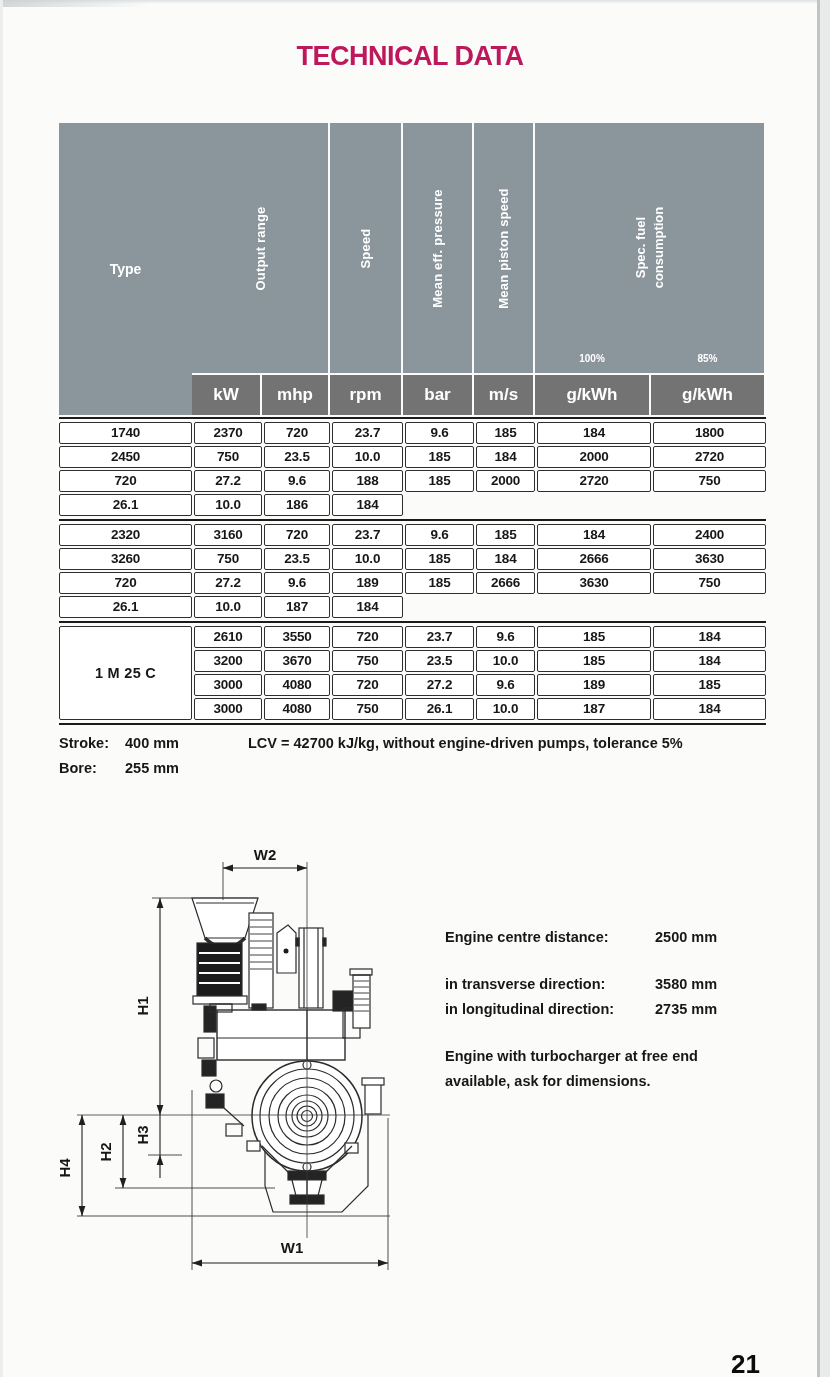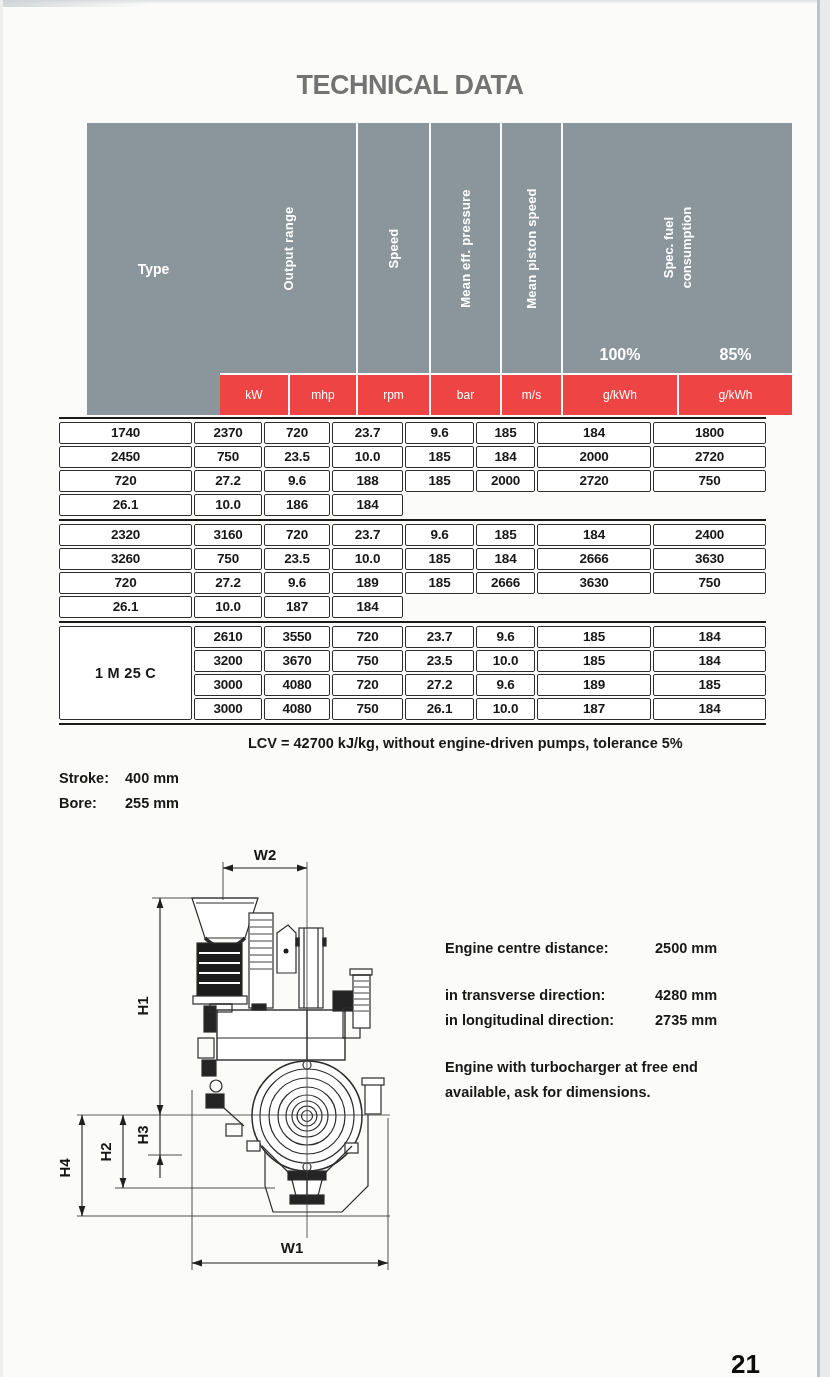--- a/index.html
+++ b/index.html
@@ -9,58 +9,58 @@
     font-family:"Liberation Sans", sans-serif;
   }
   
   .edge-right-line{position:absolute;left:817px;top:0;width:3px;height:100%;background:#bfc4c7;}
   .edge-right-fill{position:absolute;left:820px;top:0;width:10px;height:100%;background:#e9ebeb;}
   .edge-top{position:absolute;left:0;top:0;width:100%;height:4px;background:linear-gradient(to bottom,#dfe2e3,rgba(255,255,255,0));}
   .edge-top-left{position:absolute;left:0;top:0;width:150px;height:7px;background:linear-gradient(to right,#c9cdd0,rgba(255,255,255,0));opacity:.8;}
   .edge-left{position:absolute;left:0;top:0;width:3px;height:100%;background:#eceeee;}
 
   .page-title{
-    position:absolute;left:0;top:70px;width:820px;text-align:center;
-    font-size:27px;font-weight:bold;letter-spacing:-0.5px;color:#737373;
+    position:absolute;left:0;top:41px;width:820px;text-align:center;
+    font-size:27px;font-weight:bold;letter-spacing:-0.5px;color:#be185d;
   }
 
   
   .ttable{position:absolute;left:59px;top:123px;width:707px;}
-  .thead{display:grid;grid-template-columns:133px 572px;margin-left:28px;}
+  .thead{display:grid;grid-template-columns:133px 572px;}
   .type-head{background:#8b959c;display:flex;align-items:center;justify-content:center;
     color:#fff;font-weight:bold;font-size:14px;height:292px;}
   .head-right{display:flex;flex-direction:column;}
   .head-tall{display:grid;grid-template-columns:136px 71px 69px 59px 229px;column-gap:2px;height:250px;}
   .head-tall>div{background:#8b959c;display:flex;align-items:center;justify-content:center;position:relative;}
   .rotlabel{transform:rotate(-90deg);white-space:nowrap;color:#fff;font-weight:bold;font-size:13px;letter-spacing:.2px;}
   .rotlabel2{transform:rotate(-90deg);color:#fff;font-weight:bold;font-size:13px;text-align:center;line-height:1.35;white-space:nowrap;}
   .loads{position:absolute;bottom:9px;left:0;width:100%;display:flex;}
-  .loads span{display:block;text-align:center;color:#fff;font-weight:bold;font-size:16px;}
+  .loads span{display:block;text-align:center;color:#fff;font-weight:bold;font-size:10px;}
   .load-100{width:114px;}
   .load-85{width:113px;margin-left:2px;}
   .units-row{display:grid;grid-template-columns:68px 66px 71px 69px 59px 114px 113px;column-gap:2px;height:40px;margin-top:2px;}
-  .units-row>div{background:#ef4444;color:#fff;font-weight:normal;font-size:12px;
+  .units-row>div{background:#737373;color:#fff;font-weight:bold;font-size:17px;
     display:flex;align-items:center;justify-content:center;}
 
   .tbody{margin-top:2px;border-top:2px solid #1b1b1b;border-bottom:2px solid #1b1b1b;}
   .tgroup{display:grid;grid-template-columns:133px 68px 66px 71px 69px 59px 114px 113px;
     column-gap:2px;row-gap:2px;padding:3px 0;}
   .tgroup + .tgroup{border-top:2px solid #1b1b1b;}
   .cell{border:1.3px solid #2e2e2e;border-radius:2px;background:#fff;}
   .type-cell{grid-row:1 / span 4;display:flex;align-items:center;justify-content:center;
     font-weight:bold;font-size:14.5px;letter-spacing:.3px;}
   .vcell{height:20px;line-height:20px;text-align:center;font-weight:bold;font-size:13.5px;letter-spacing:-0.2px;}
 
   
-  .notes-left{position:absolute;left:59px;top:766px;font-weight:bold;font-size:14.5px;line-height:25px;}
+  .notes-left{position:absolute;left:59px;top:731px;font-weight:bold;font-size:14.5px;line-height:25px;}
   .notes-left .lbl{display:inline-block;width:66px;}
   .notes-right{position:absolute;left:248px;top:731px;font-weight:bold;font-size:14.5px;line-height:25px;}
 
   
-  .info{position:absolute;left:445px;top:925px;font-weight:bold;font-size:14.5px;line-height:25px;width:330px;margin-top:11px;}
+  .info{position:absolute;left:445px;top:925px;font-weight:bold;font-size:14.5px;line-height:25px;width:330px;}
   .info .row .lbl{display:inline-block;width:210px;}
   .gap18{height:22px;}
 
   
   .page-num{position:absolute;left:731px;top:1349px;font-weight:bold;font-size:26px;color:#0c0c0c;}
 
   svg text{font-family:"Liberation Sans",sans-serif;}
 </style>
 </head>
 <body>
@@ -353,21 +353,21 @@
     <text x="262" y="415" text-anchor="middle">W1</text>
   </g>
 </svg>
 
 <div class="info">
   <div class="row">
     <span class="lbl">Engine centre distance:</span><span>2500 mm</span>
   </div>
   <div class="gap18"></div>
   <div class="row">
-    <span class="lbl">in transverse direction:</span><span>4280 mm</span>
+    <span class="lbl">in transverse direction:</span><span>3580 mm</span>
   </div>
   <div class="row">
     <span class="lbl">in longitudinal direction:</span><span>2735 mm</span>
   </div>
   <div class="gap18"></div>
   <div>Engine with turbocharger at free end</div>
   <div>available, ask for dimensions.</div>
 </div>
 
 <div class="page-num">21</div>

